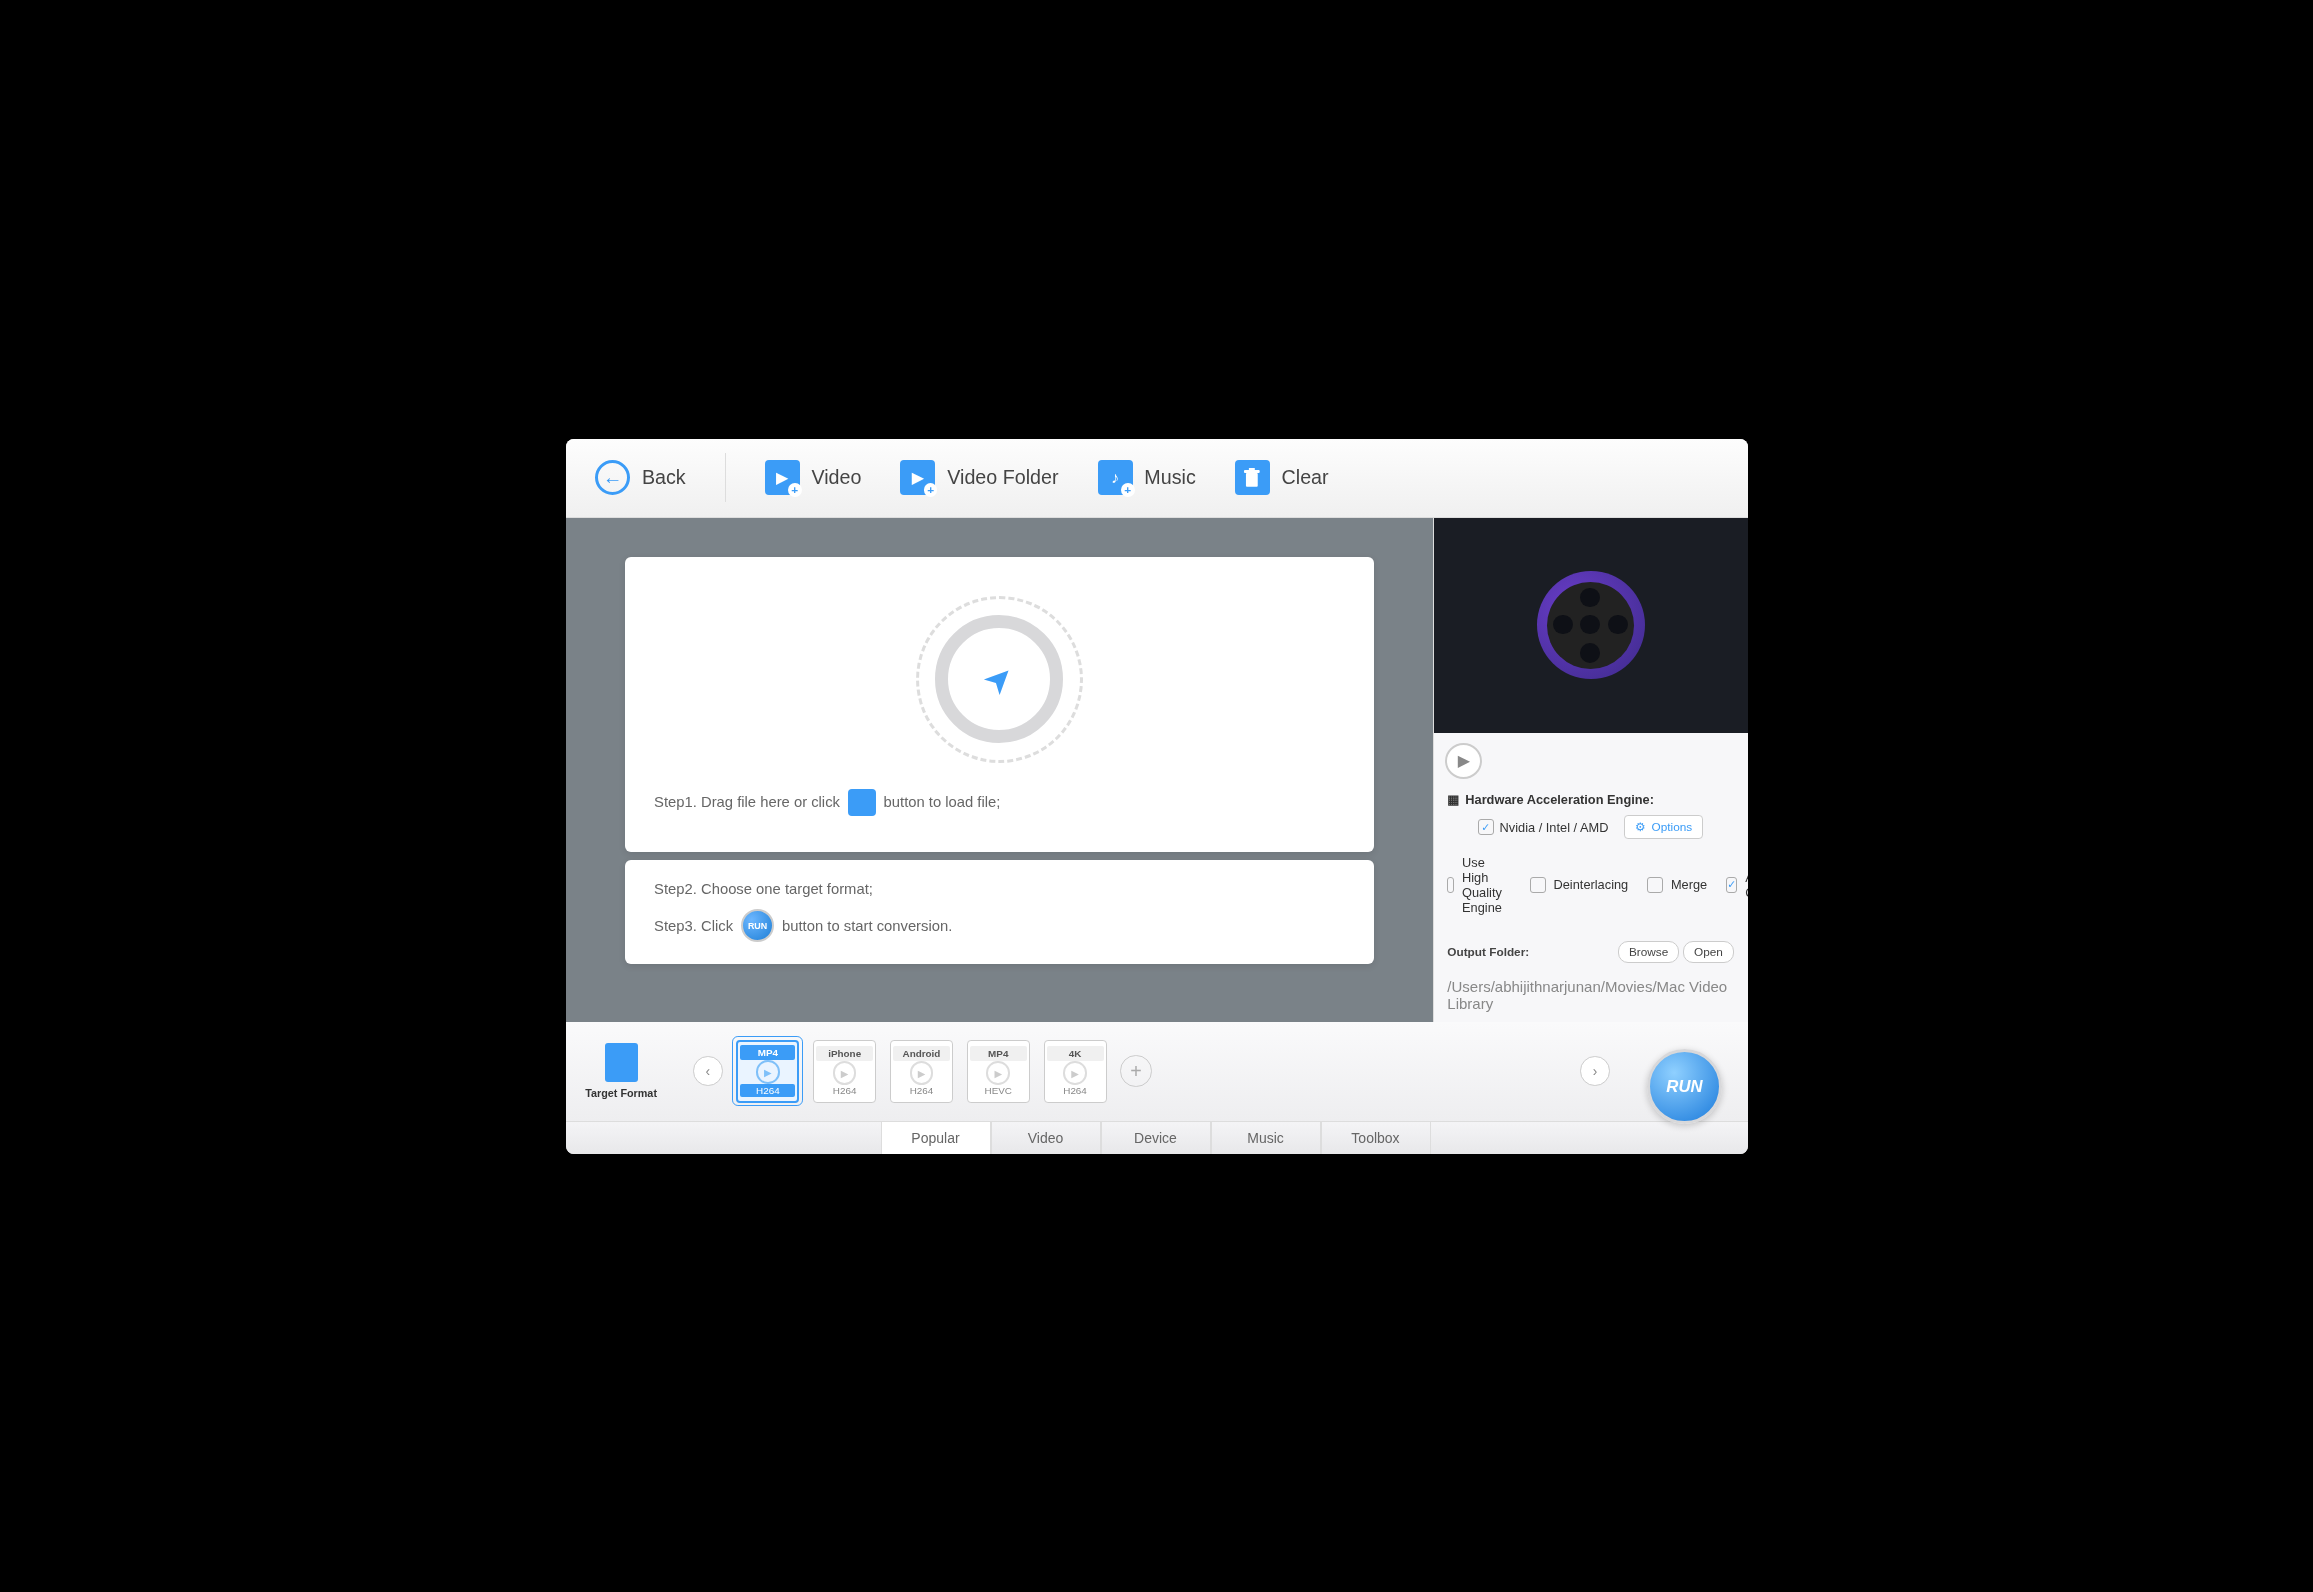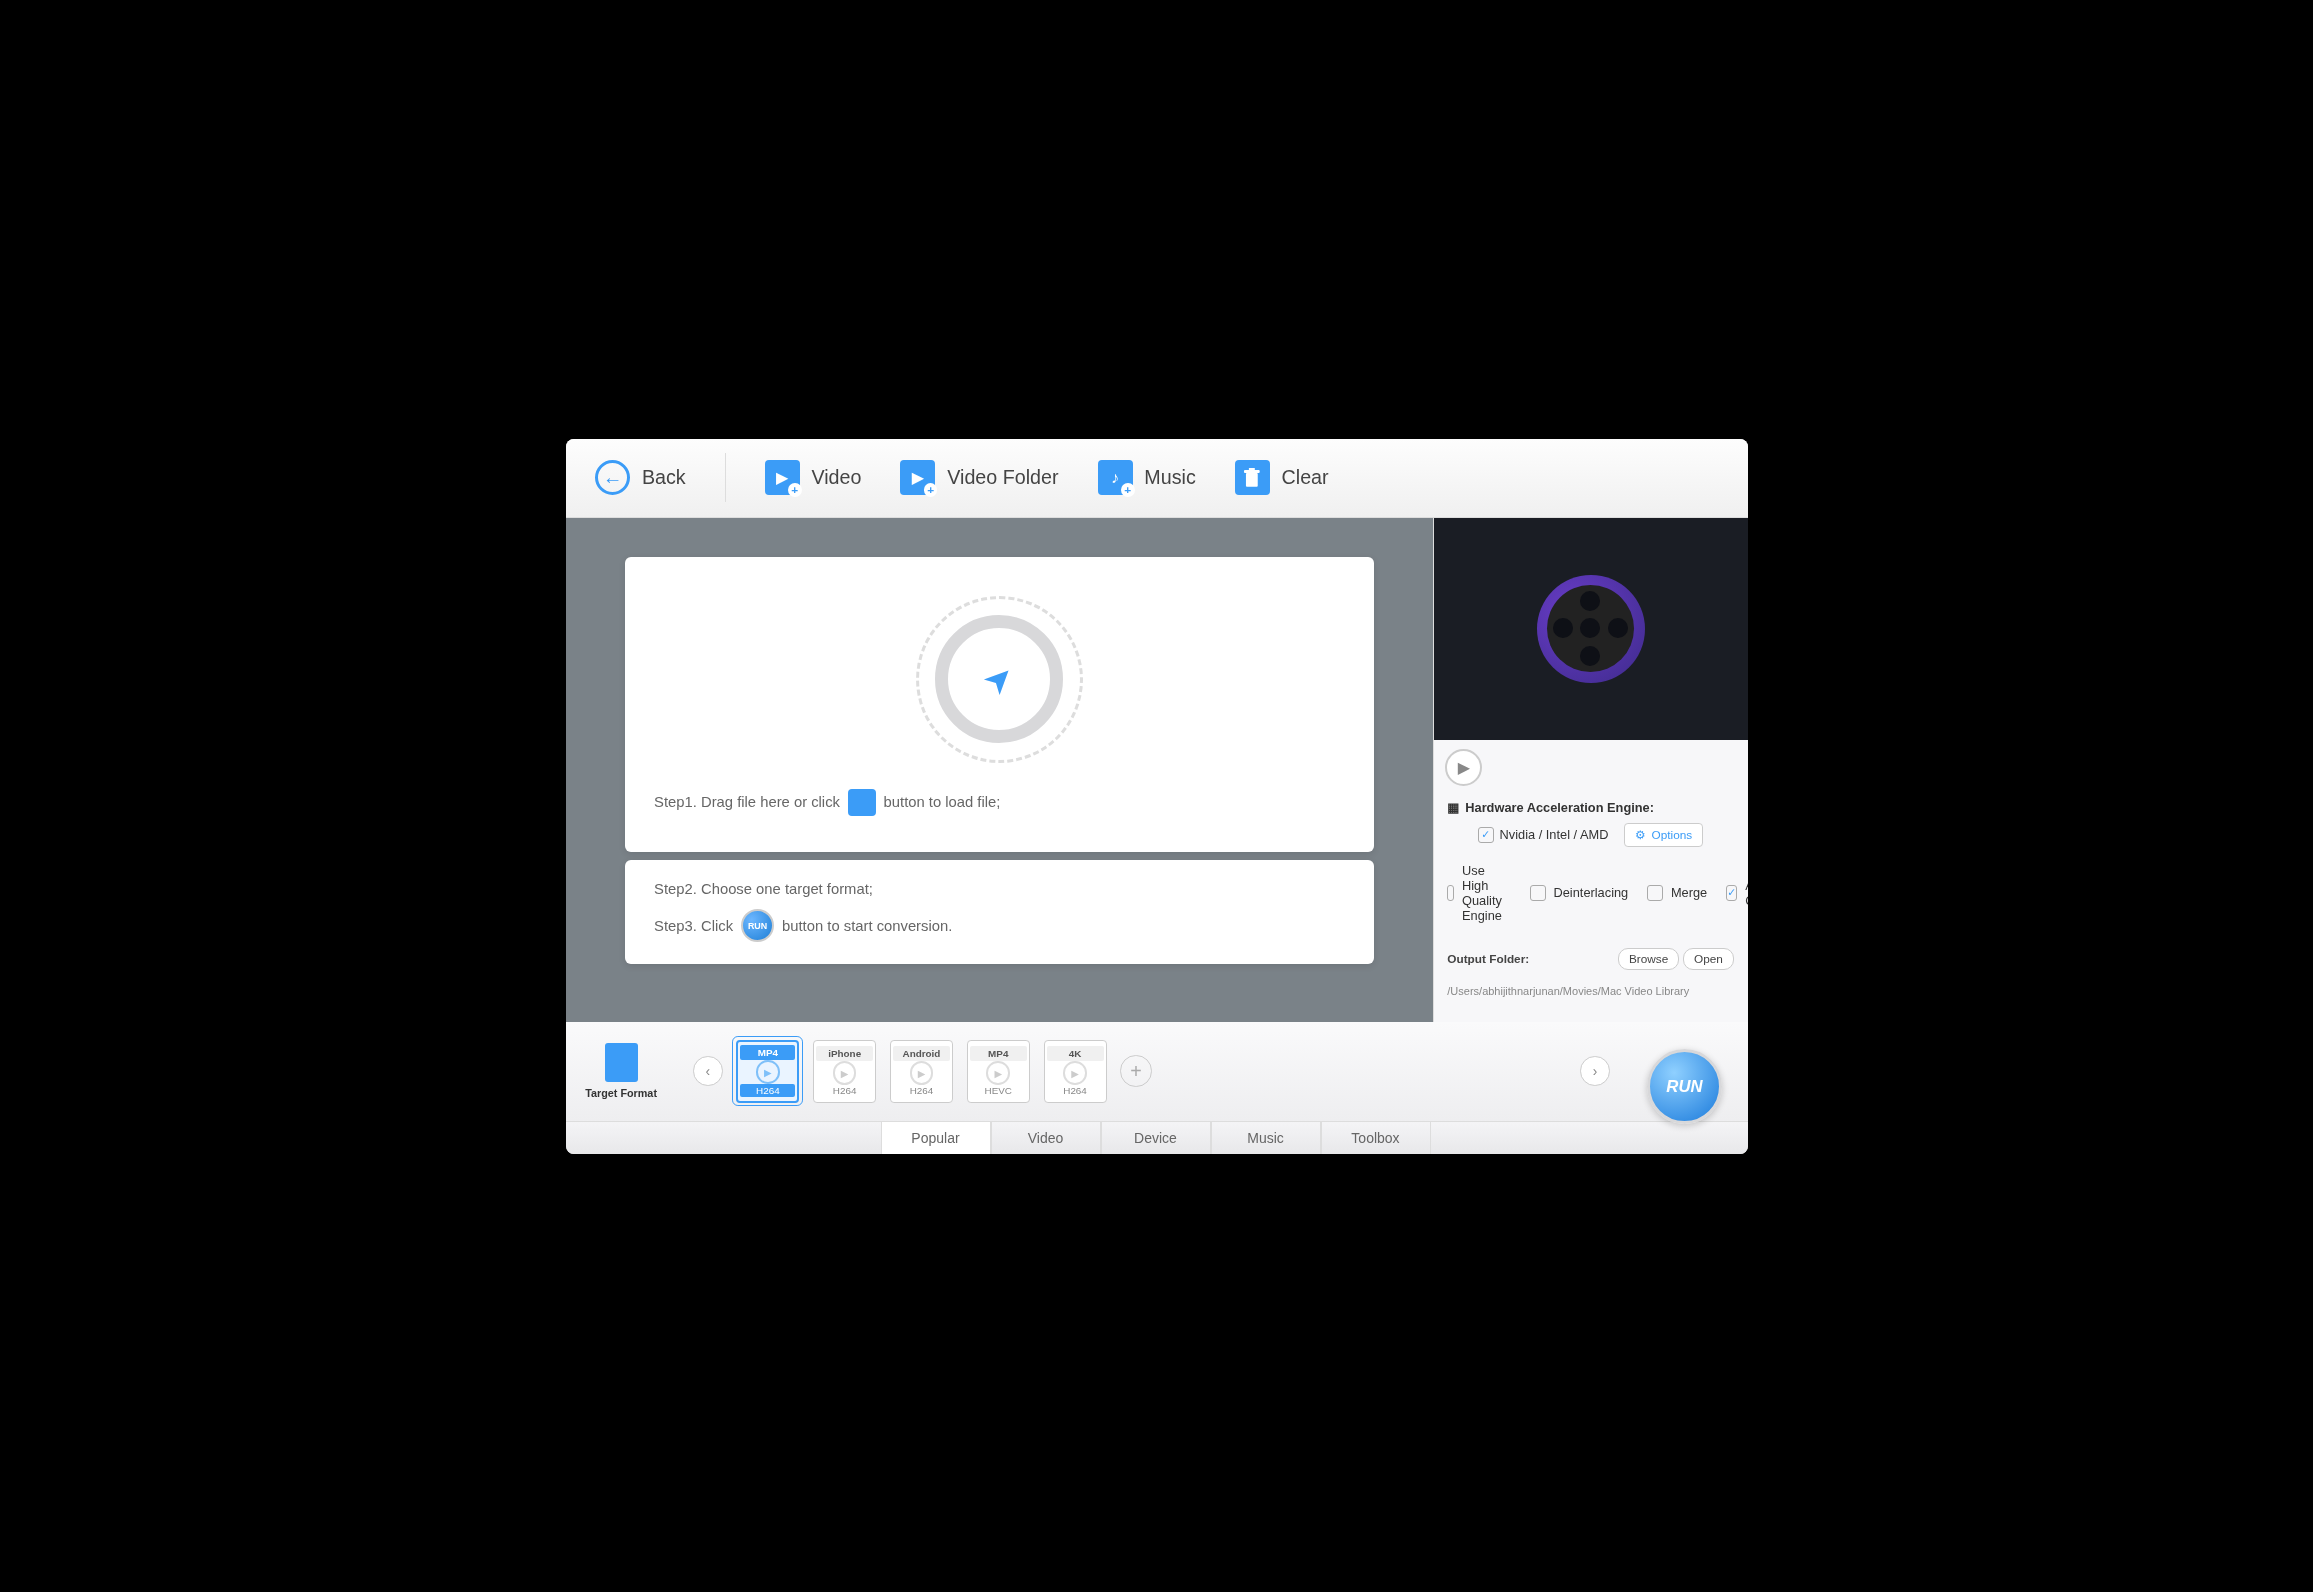--- a/index.html
+++ b/index.html
@@ -39,21 +39,21 @@
 .hw{padding:7.9px 13.8px;font-size:12.8px;color:#333}
 .hw-title{font-weight:bold;margin-bottom:7.9px;display:flex;align-items:center;gap:5.9px}
 .hw-row{display:flex;align-items:center;gap:7.9px;margin:7.9px 0}
 .chk{width:15.8px;height:15.8px;border:1px solid #aaa;border-radius:3px;display:flex;align-items:center;justify-content:center;font-size:10.8px;color:#3b9cf7}
 .opt-btn{padding:3.9px 9.9px;border:1px solid #ccc;border-radius:3.9px;background:#fff;display:flex;align-items:center;gap:5.9px;color:#3b9cf7;font-size:11.8px;cursor:pointer}
 .grid2{display:grid;grid-template-columns:1fr 1fr 1fr 1fr;gap:19px}
 .out{padding:9.9px 13.8px;font-size:11.8px;color:#444}
 .out-row1{display:flex;align-items:center;justify-content:space-between;margin-bottom:15px}
 .out-btns{display:flex;gap:3.9px}
 .sm-btn{padding:3px 9.9px;border:1px solid #ccc;border-radius:10px;background:#fff;font-size:11.8px;cursor:pointer}
-.out-path{color:#888;font-size:11px}
+.out-path{color:#888;font-size:15px}
 .bottom{background:linear-gradient(#fafafb,#eeeef0);display:flex;align-items:center;padding:13.8px 19.7px;position:relative;height:99px}
 .tf{display:flex;flex-direction:column;align-items:center;gap:5.9px;margin-right:36px}
 .tf-ic{width:33px;height:39px;background:#3b9cf7;border-radius:3px;position:relative}
 .tf-label{font-size:10.8px;font-weight:bold;color:#333}
 .nav-a{width:29.6px;height:29.6px;border:1px solid #ccc;border-radius:50%;background:#fff;display:flex;align-items:center;justify-content:center;color:#888;cursor:pointer;font-size:13.8px}
 .formats{display:flex;gap:13.8px;margin:0 13.8px}
 .fmt{width:63px;height:63px;background:#fff;border:1px solid #ccc;border-radius:3.9px;padding:2px;display:flex;flex-direction:column;align-items:center;justify-content:center;cursor:pointer;position:relative}
 .fmt.sel{border:2px solid #3b9cf7;background:#eaf4ff}
 .fmt.sel::before{content:'';position:absolute;inset:-5.9px;border:1px solid #3b9cf7;border-radius:5.9px}
 .fmt-top{font-size:9.9px;font-weight:bold;color:#555;background:#f0f0f0;padding:2px 5.9px;border-radius:2px;width:100%;text-align:center}

